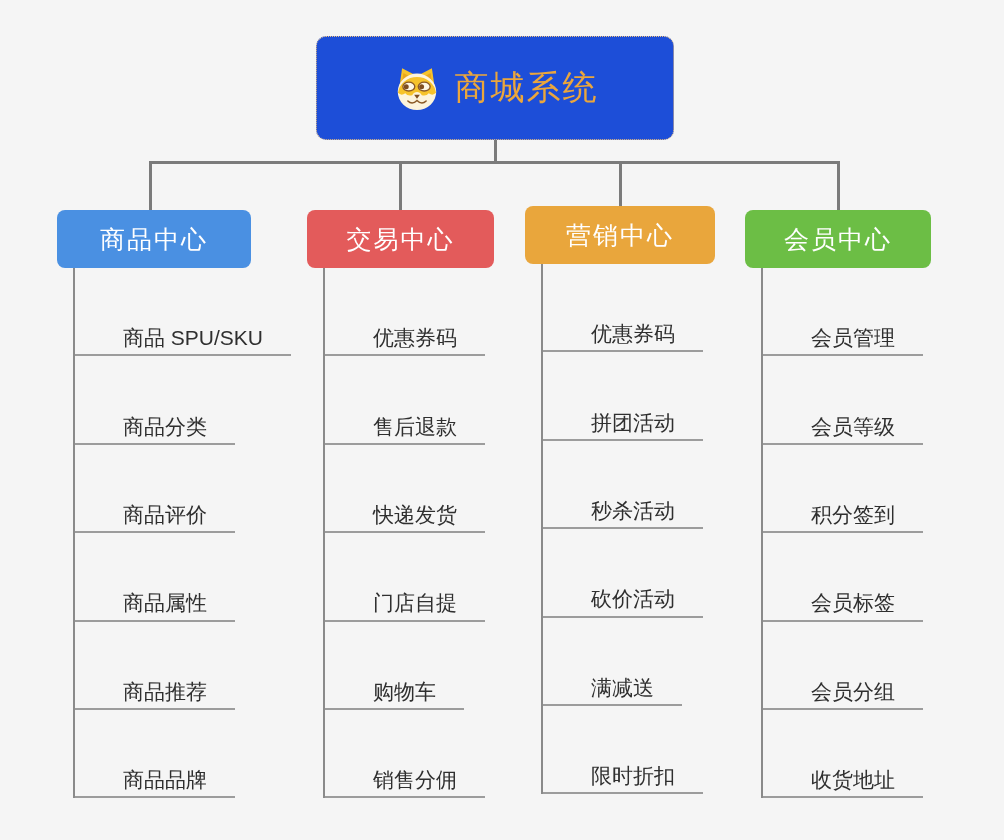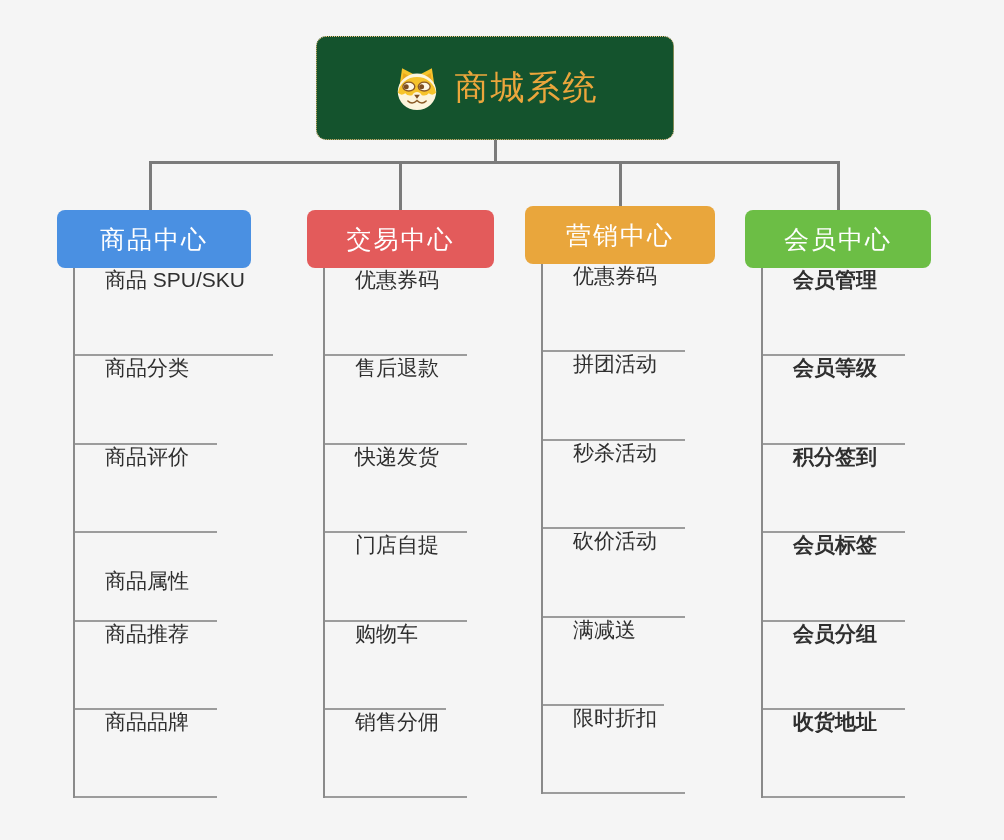--- a/index.html
+++ b/index.html
@@ -28,34 +28,34 @@
     white-space:nowrap;
   }
   .branch-items {
     margin-left:16px;
     border-left:2px solid #8A8A8A;
     display:flex; flex-direction:column; align-items:flex-start;
   }
   .item {
     height:86.4px; box-sizing:content-box;
     border-bottom:2px solid #22c55e;
-    display:flex; 
-    padding:0 28px 0 30px;
+    display:flex; align-items:flex-end;
+    padding:0 28px 0 48px;
   }
   .item-label {
     font-size:21px; color:#2F2F2F; margin-bottom:5px;
     white-space:nowrap; line-height:1.1;
   }
 </style>
 </head>
 <body>
 
 <div class="stage" style="background: rgb(245, 245, 245);">
 
-  <div class="root-node" style="border-color: rgb(240, 194, 126); background: #14532d;">
+  <div class="root-node" style="border-color: rgb(240, 194, 126); background: #1d4ed8;">
     <span class="mascot">
       <svg viewBox="0 0 52 48" width="50" height="48" aria-hidden="true">
         <path d="M8 21 L10.5 3.5 L23 10 Z" fill="#F6C32B"></path>
         <path d="M44 21 L41.5 3.5 L29 10 Z" fill="#F6C32B"></path>
         <path d="M10.6 17 L11.8 8.5 L18 11.8 Z" fill="#E8A71E"></path>
         <path d="M41.4 17 L40.2 8.5 L34 11.8 Z" fill="#E8A71E"></path>
         <ellipse cx="26" cy="28" rx="20" ry="19" fill="#FCF4DC"></ellipse>
         <path d="M6.2 29 a20 19 0 0 1 39.6 0 q-3.5 3.6 -7.6 0.4 q-2.2 3.4 -7.2 2.2 q-2 -3.4 -5 -3.4 q-3 0 -5 3.4 q-5 1.2 -7.2 -2.2 q-4.1 3.2 -7.6 -0.4 Z" fill="#F6C32B"></path>
         <ellipse cx="17.5" cy="22.5" rx="6.2" ry="4.6" fill="#FDF7E4" stroke="#8A5A26" stroke-width="1.4"></ellipse>
         <ellipse cx="33.5" cy="22.5" rx="6.2" ry="4.6" fill="#FDF7E4" stroke="#8A5A26" stroke-width="1.4"></ellipse>
@@ -159,21 +159,21 @@
     </div>
 
     <div class="item" style="border-bottom-color: rgb(156, 156, 156);">
       <span class="item-label" style="color: rgb(47, 47, 47);">限时折扣</span>
     </div>
   </div>
     </div>
 
     <div class="branch" style="left: 745px; top: 210px;">
       <div class="branch-header" style="width: 186px; background: rgb(108, 190, 69); color: rgb(255, 255, 255);">会员中心</div>
-      <div class="branch-items" style="border-left-color: rgb(138, 138, 138); font-weight: bold;">
+      <div class="branch-items" style="border-left-color: rgb(138, 138, 138);">
     <div class="item" style="border-bottom-color: rgb(156, 156, 156);">
       <span class="item-label" style="color: rgb(47, 47, 47);">会员管理</span>
     </div>
 
     <div class="item" style="border-bottom-color: rgb(156, 156, 156);">
       <span class="item-label" style="color: rgb(47, 47, 47);">会员等级</span>
     </div>
 
     <div class="item" style="border-bottom-color: rgb(156, 156, 156);">
       <span class="item-label" style="color: rgb(47, 47, 47);">积分签到</span>

